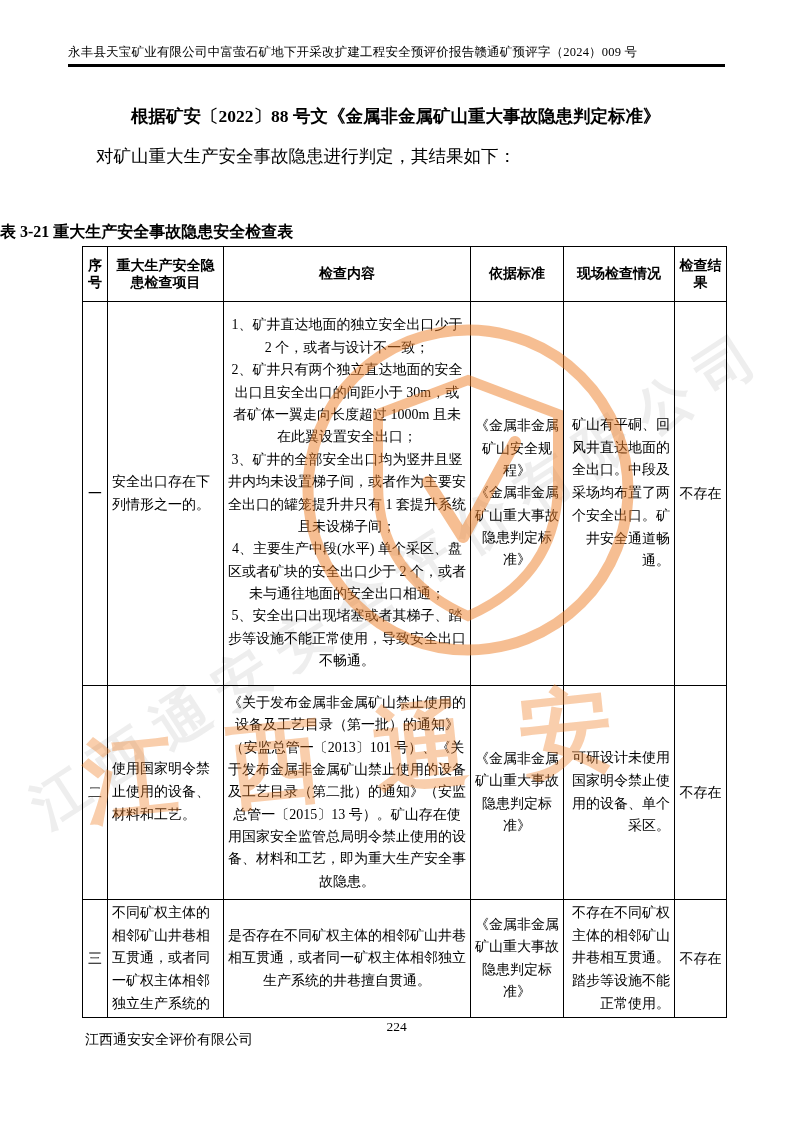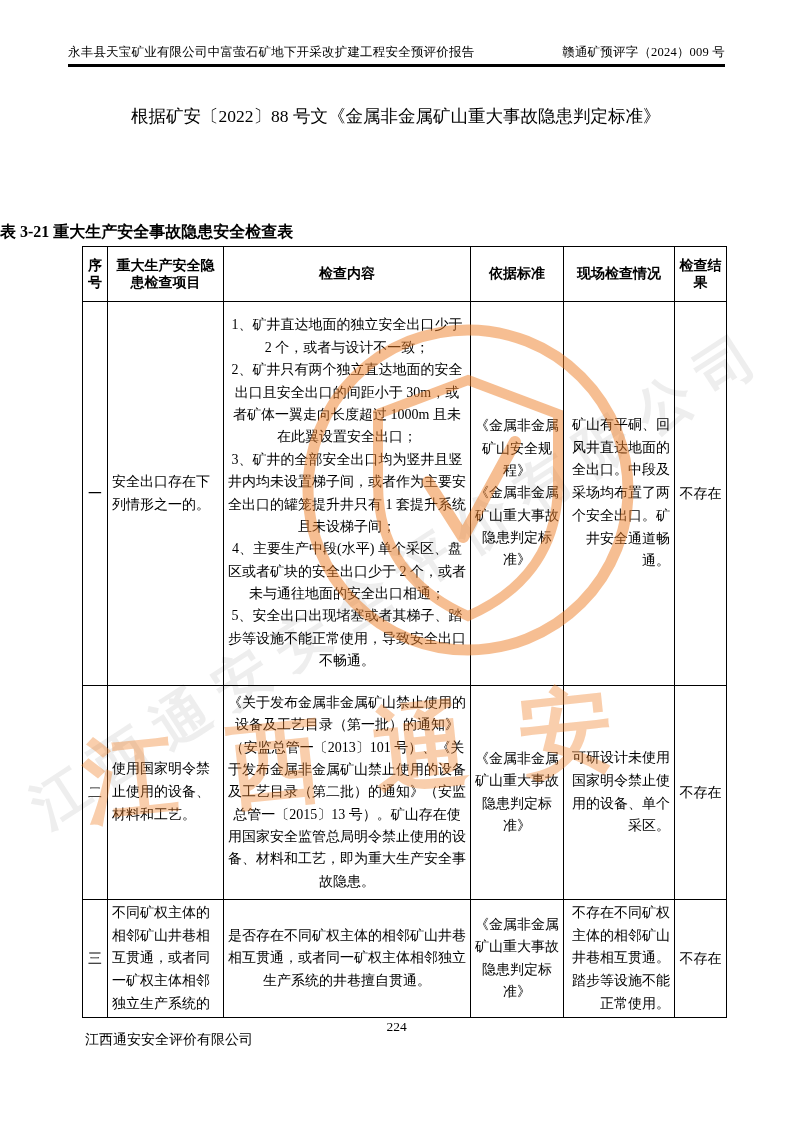--- a/index.html
+++ b/index.html
@@ -8,35 +8,34 @@
     width:793px;height:1122px;
     margin:0 auto;
     background:#ffffff;
     font-family:"Liberation Serif","DejaVu Serif",serif;
     color:#000;
     overflow:hidden;
   }
   
   .page-header{
     position:absolute;top:44px;left:68px;width:657px;
-    display:flex;justify-content:space-between;
+    display:flex;
     font-size:12.5px;letter-spacing:.2px;
     z-index:2;
-    gap:43px;
   }
   .header-rule{
     position:absolute;top:64px;left:68px;width:657px;
     border-top:3px solid #000;height:0;z-index:2;
   }
   
   .intro{
     position:absolute;top:96px;left:96px;width:620px;
     font-size:17.5px;line-height:40px;z-index:2;
   }
-  .intro .line-first{text-indent:2em;}
+  .intro .line-first{text-indent:2em;font-weight:bold;}
   
   .table-title{
     position:absolute;top:222px;left:0;width:793px;
     text-align:left;font-weight:bold;font-size:16px;z-index:2;
   }
   table.checktable{
     position:absolute;top:246px;left:82px;width:644px;
     border-collapse:collapse;table-layout:fixed;z-index:2;
     background:transparent;
   }
@@ -108,20 +107,21 @@
   <div class="wm wm-stamp-text">江西通安</div>
 
   <div class="page-header">
     <span>永丰县天宝矿业有限公司中富萤石矿地下开采改扩建工程安全预评价报告</span>
     <span>赣通矿预评字（2024）009 号</span>
   </div>
   <div class="header-rule"></div>
 
   <div class="intro">
     <div class="line-first">根据矿安〔2022〕88 号文《金属非金属矿山重大事故隐患判定标准》</div>
+    <div>对矿山重大生产安全事故隐患进行判定，其结果如下：</div>
   </div>
 
   <div class="table-title">表 3-21 重大生产安全事故隐患安全检查表</div>
 
   <table class="checktable">
     <colgroup>
       <col style="width:25px">
       <col style="width:116px">
       <col style="width:247px">
       <col style="width:93px">

